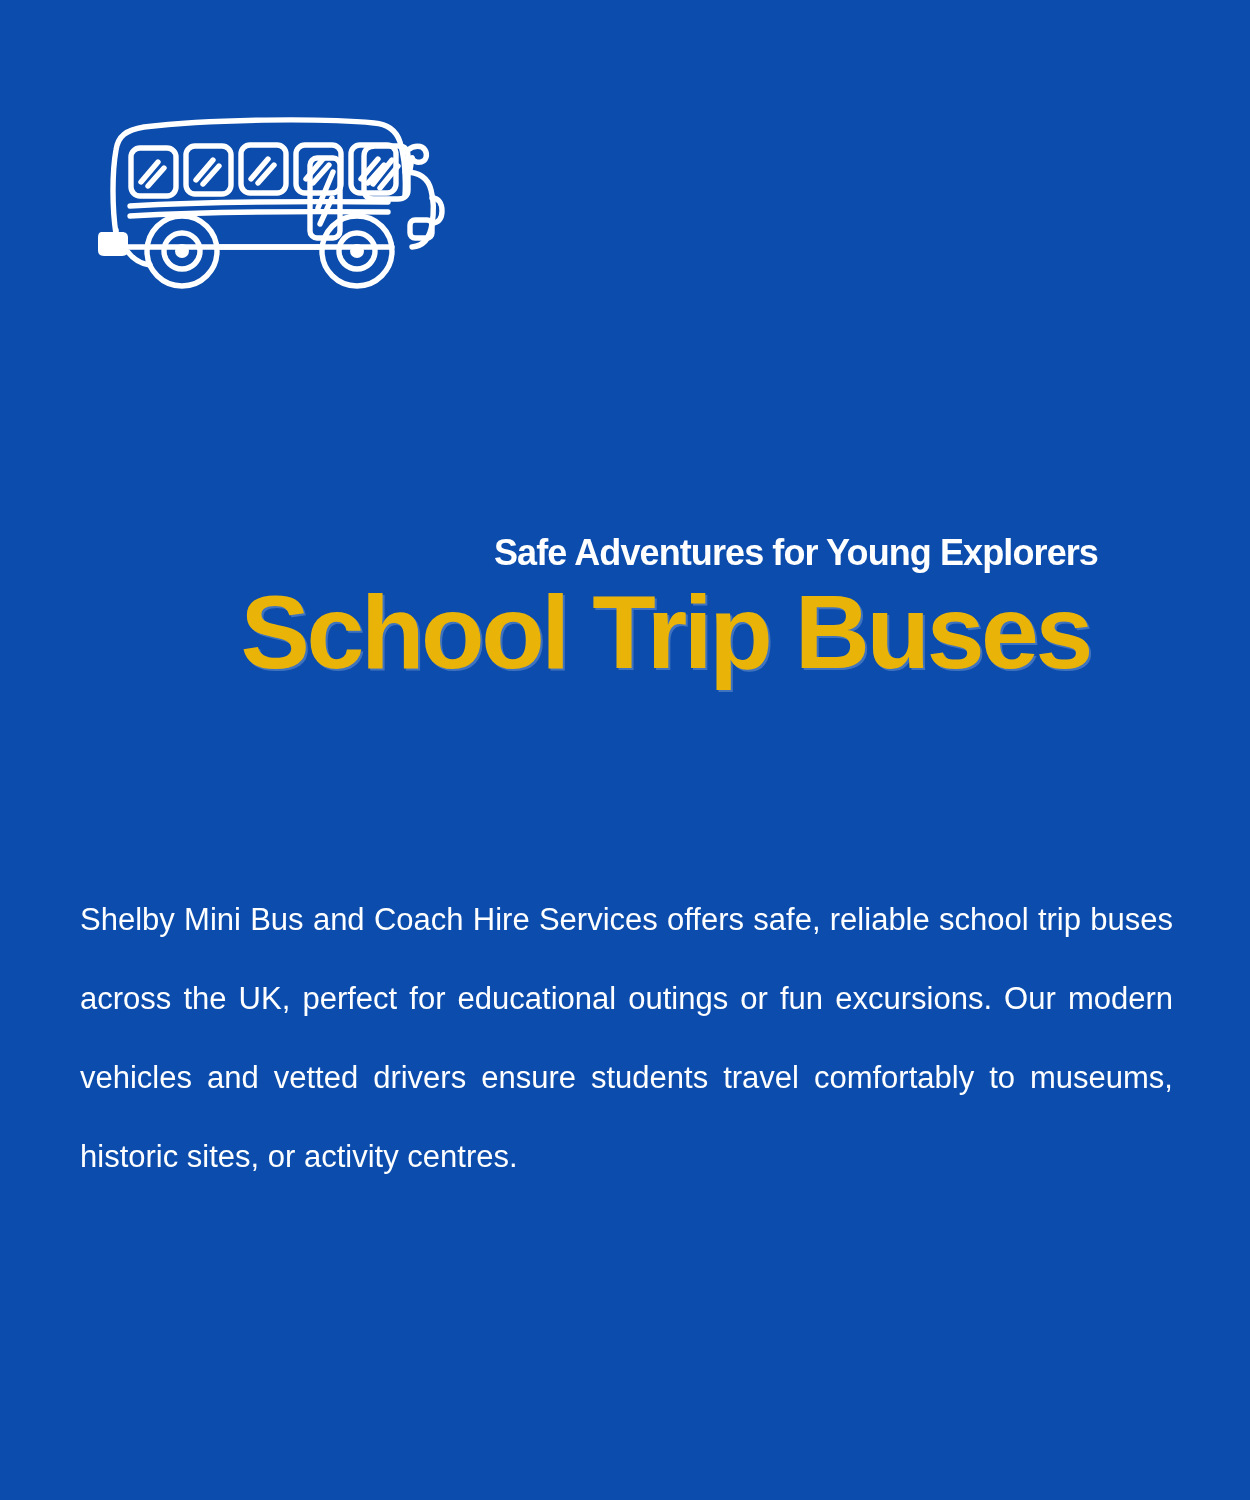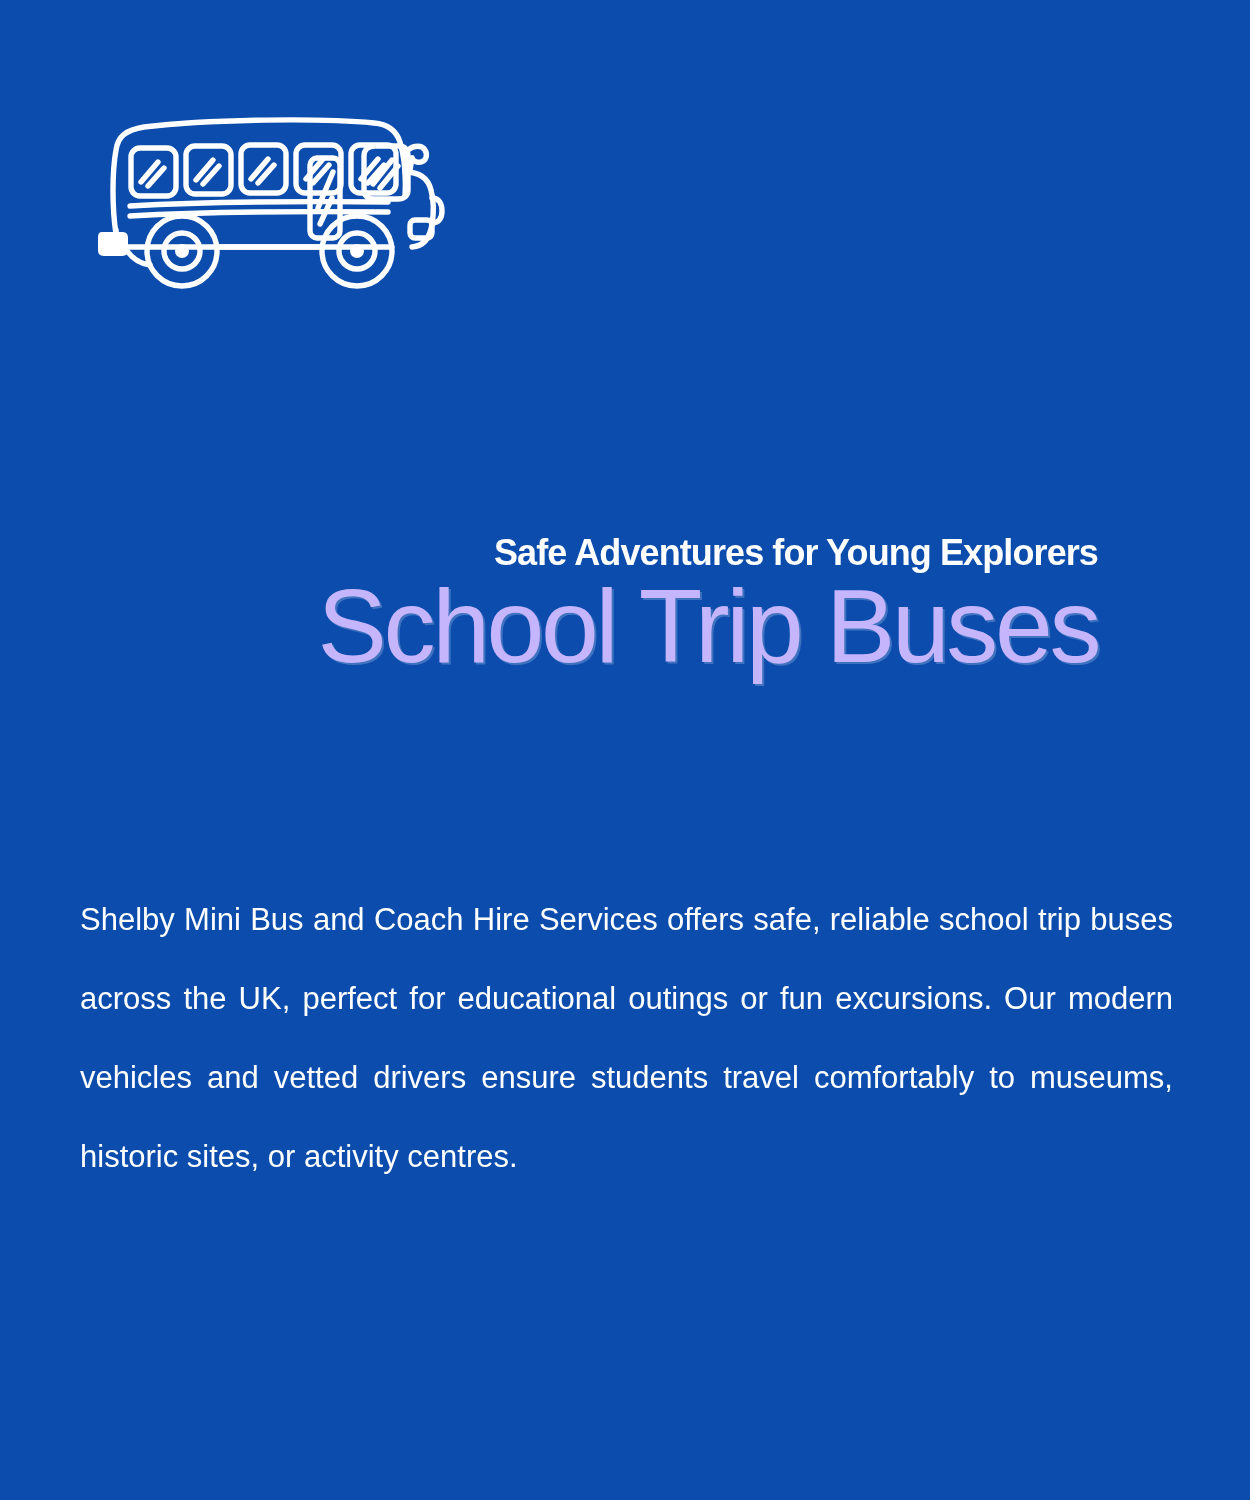--- a/index.html
+++ b/index.html
@@ -54,27 +54,27 @@
     font-size: 36px;
     font-weight: 700;
     letter-spacing: -0.9px;
     line-height: 1.0;
     margin: 0 0 2px 0;
     white-space: nowrap;
   }
 
   .headline {
     display: block;
-    color: #c4b5fd;
+    color: #eab308;
     font-family: "Liberation Sans", sans-serif;
     font-size: 104px;
-    font-weight: 400;
+    font-weight: 700;
     letter-spacing: -3.4px;
     line-height: 1.02;
-    margin: 0;
+    margin: 8px;
     white-space: nowrap;
     text-shadow: 2px 2px 0 rgba(255,255,255,0.22);
   }
 
   
   .body-copy {
     position: absolute;
     left: 80px;
     top: 880px;
     width: 1093px;

